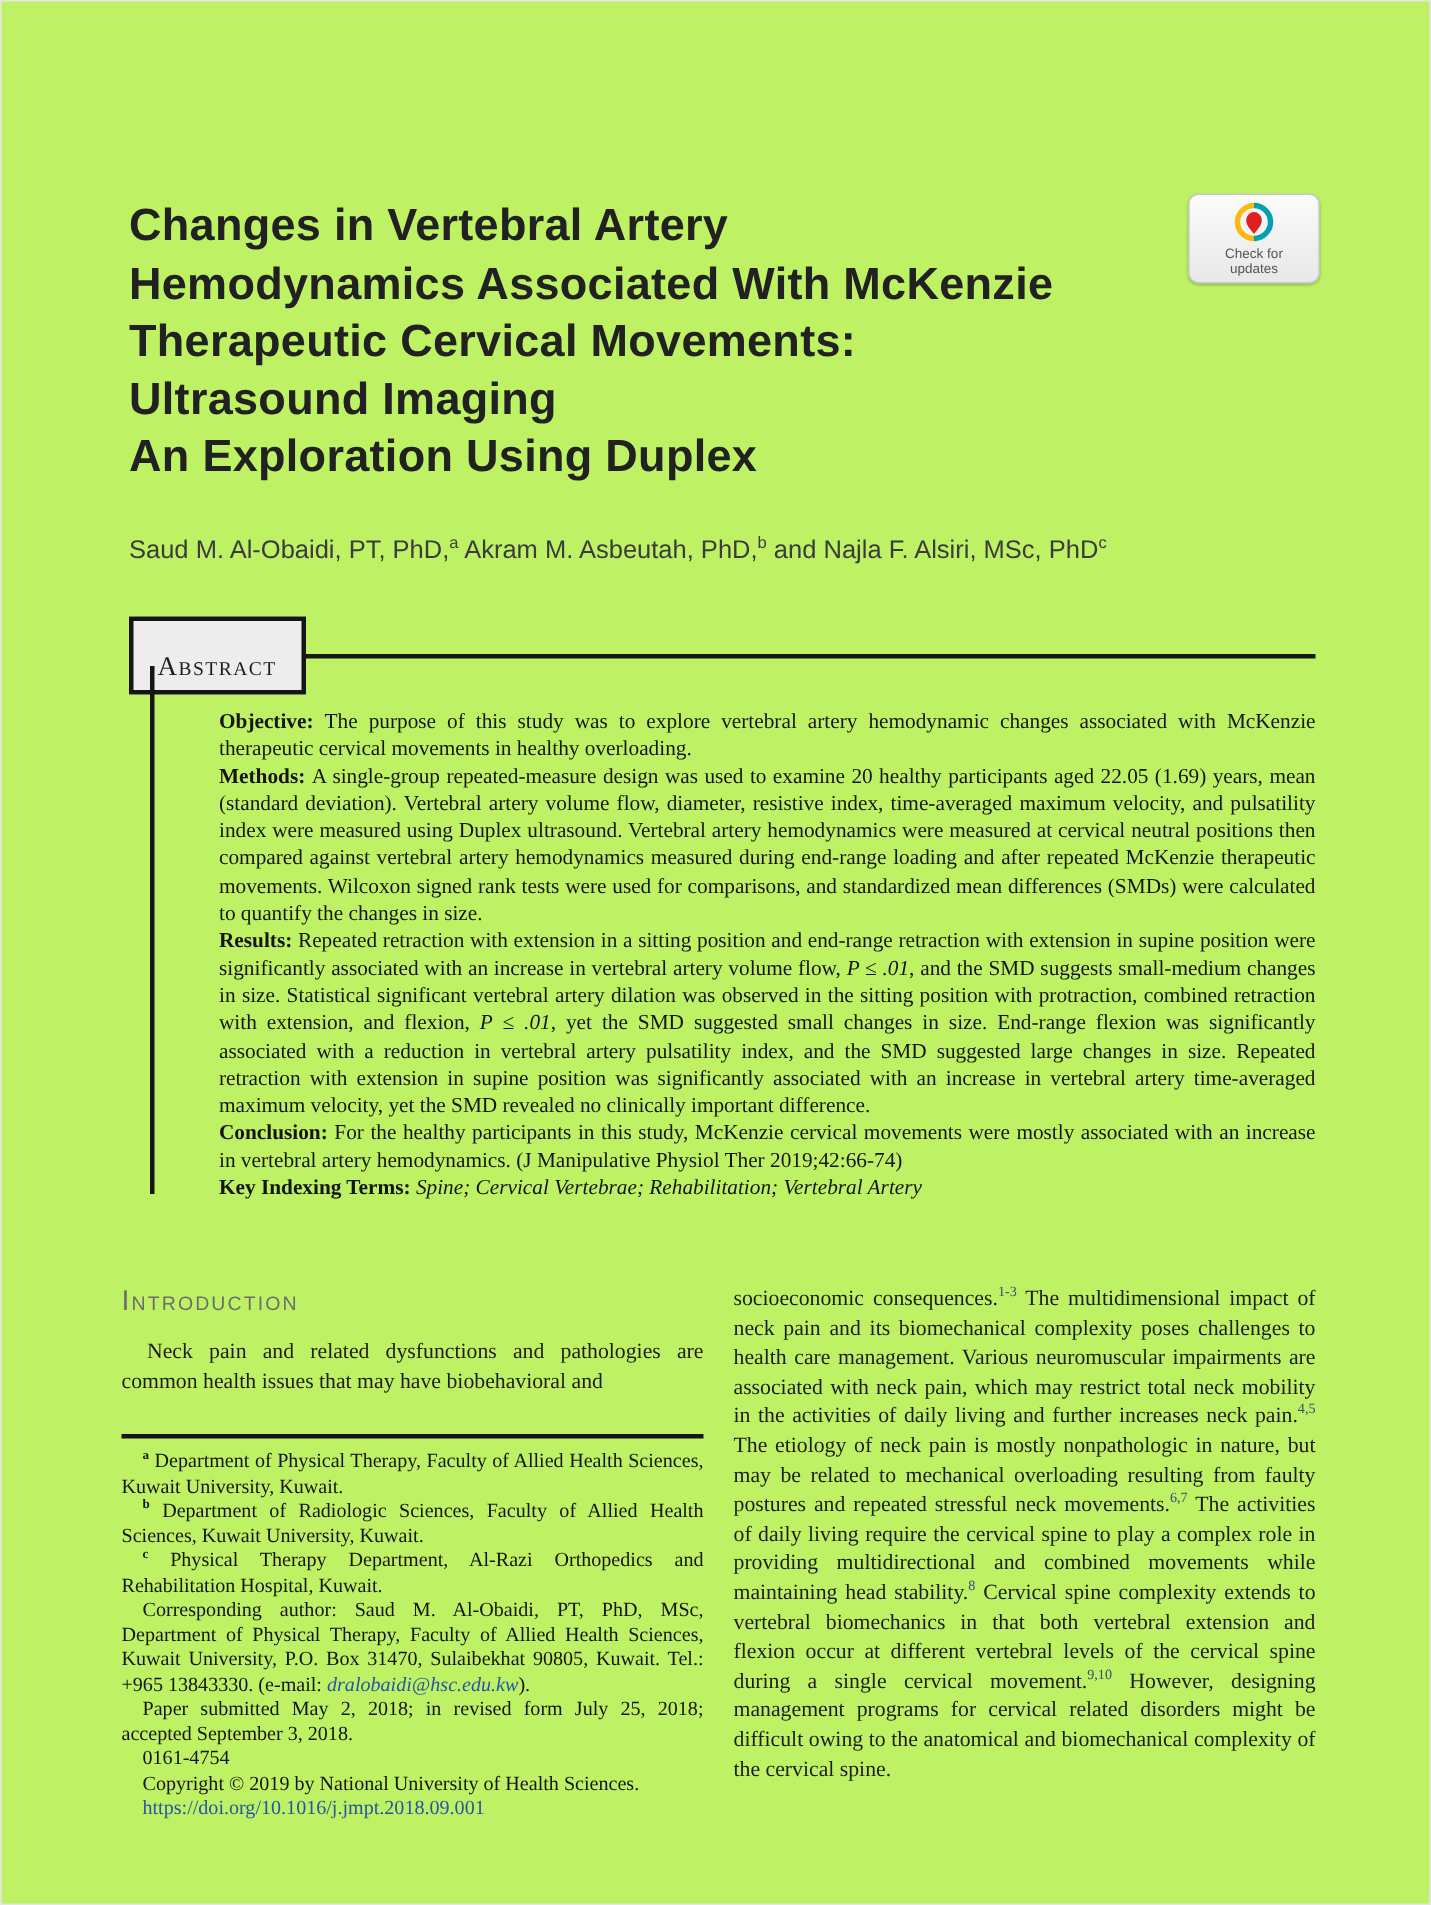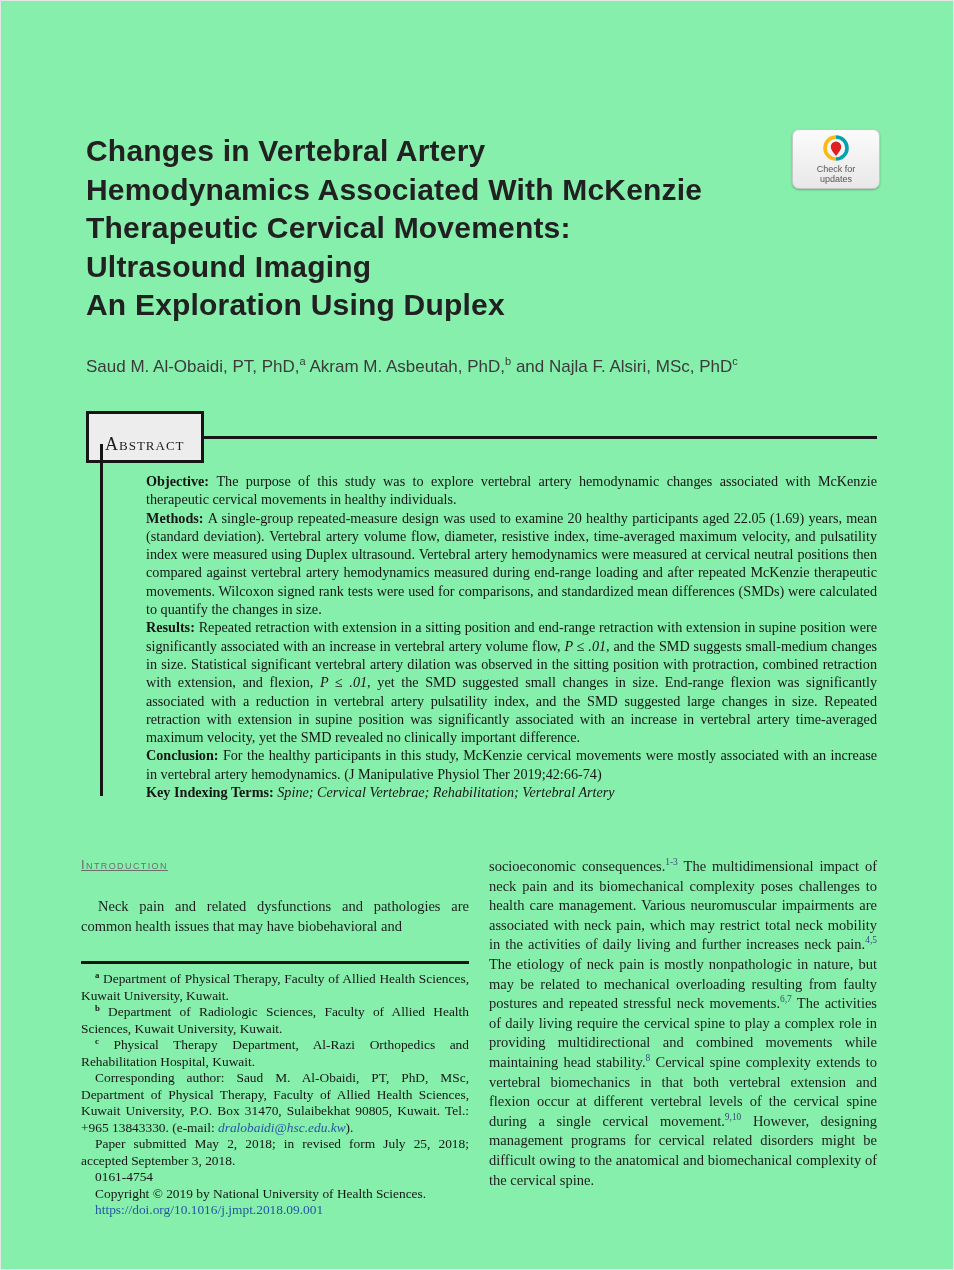--- a/index.html
+++ b/index.html
@@ -1,16 +1,16 @@
 <!DOCTYPE html>
 <html><head>
 <meta charset="utf-8">
 <style>
   html,body{margin:0;padding:0;background:#ffffff;}
-  .page{position:relative;width:954px;height:1270px;background:#86efac;border:1px solid #e6e6e6;box-sizing:border-box;font-family:"Liberation Serif",serif;color:#1a1a1a;overflow:hidden;}
+  .page{position:relative;width:954px;height:1270px;background:#bef264;border:1px solid #e6e6e6;box-sizing:border-box;font-family:"Liberation Serif",serif;color:#1a1a1a;overflow:hidden;}
 
   
   .title-block{position:absolute;left:85px;top:131px;width:695px;}
   .title-line{font-family:"Liberation Sans",sans-serif;font-weight:700;font-size:30px;line-height:38.5px;color:#212121;letter-spacing:0.2px;}
 
   
   .badge{position:absolute;left:791px;top:128px;width:86px;height:58px;background:linear-gradient(#fbfbfb,#e8e8e8);border:1px solid #c7c7c7;border-radius:7px;box-shadow:0 1px 2px rgba(0,0,0,.28);display:flex;flex-direction:column;align-items:center;justify-content:center;cursor:pointer;}
   .badge-text{font-family:"Liberation Sans",sans-serif;font-size:9px;line-height:10px;color:#555;text-align:center;}
 
   
@@ -21,21 +21,21 @@
   .abstract-head{position:absolute;left:85px;top:410px;width:791px;display:flex;align-items:center;}
   .abstract-box{border:3px solid #161616;background:#ededed;padding:20px 16px 5px;font-size:18px;font-variant:small-caps;letter-spacing:1px;color:#1c1c1c;}
   .abstract-hline{flex:1;height:3px;background:#161616;}
   .abstract-vline{position:absolute;left:99px;top:443px;width:3px;height:352px;background:#161616;}
   .abstract-text{position:absolute;left:145px;top:471px;width:731px;font-size:14.2px;line-height:18.3px;text-align:justify;color:#151515;}
   .abstract-text p{margin:0;}
 
   
   .columns{position:absolute;left:80px;top:856px;width:796px;display:flex;gap:20px;}
   .col{width:388px;}
-  .intro-heading{margin:0 0 25px 0;font-family:"Liberation Sans",sans-serif;font-weight:400;font-size:13px;font-variant:small-caps;letter-spacing:1.4px;color:#6e6e6e;text-decoration:underline;}
+  .intro-heading{margin:0 0 13px 0;font-family:"Liberation Sans",sans-serif;font-weight:400;font-size:19px;font-variant:small-caps;letter-spacing:1.4px;color:#6e6e6e;}
   .body-par{margin:0;font-size:14.5px;line-height:19.6px;text-align:justify;color:#1d1d1d;}
   .indent{text-indent:17px;}
   .footnote-rule{margin-top:25px;height:3px;background:#161616;}
   .footnotes{margin-top:7px;font-size:13.4px;line-height:16.5px;text-align:justify;color:#151515;}
   .footnotes p{margin:0;text-indent:14px;}
 
   sup{line-height:0;font-size:0.65em;}
   .b{font-weight:700;}
   .i{font-style:italic;}
   .link{color:#2456a4;}
@@ -66,21 +66,21 @@
 
   <div class="authors"><span>Saud M. Al-Obaidi, PT, PhD,</span><sup>a</sup><span> Akram M. Asbeutah, PhD,</span><sup>b</sup><span> and Najla F. Alsiri, MSc, PhD</span><sup>c</sup></div>
 
   <div class="abstract-head">
     <div class="abstract-box">Abstract</div>
     <div class="abstract-hline"></div>
   </div>
   <div class="abstract-vline"></div>
 
   <div class="abstract-text">
-    <p><span class="b">Objective: </span><span>The purpose of this study was to explore vertebral artery hemodynamic changes associated with McKenzie therapeutic cervical movements in healthy individuals.</span></p>
+    <p><span class="b">Objective: </span><span>The purpose of this study was to explore vertebral artery hemodynamic changes associated with McKenzie therapeutic cervical movements in healthy overloading.</span></p>
     <p><span class="b">Methods: </span><span>A single-group repeated-measure design was used to examine 20 healthy participants aged 22.05 (1.69) years, mean (standard deviation). Vertebral artery volume flow, diameter, resistive index, time-averaged maximum velocity, and pulsatility index were measured using Duplex ultrasound. Vertebral artery hemodynamics were measured at cervical neutral positions then compared against vertebral artery hemodynamics measured during end-range loading and after repeated McKenzie therapeutic movements. Wilcoxon signed rank tests were used for comparisons, and standardized mean differences (SMDs) were calculated to quantify the changes in size.</span></p>
     <p><span class="b">Results: </span><span>Repeated retraction with extension in a sitting position and end-range retraction with extension in supine position were significantly associated with an increase in vertebral artery volume flow, </span><span class="i">P ≤ .01</span><span>, and the SMD suggests small-medium changes in size. Statistical significant vertebral artery dilation was observed in the sitting position with protraction, combined retraction with extension, and flexion, </span><span class="i">P ≤ .01</span><span>, yet the SMD suggested small changes in size. End-range flexion was significantly associated with a reduction in vertebral artery pulsatility index, and the SMD suggested large changes in size. Repeated retraction with extension in supine position was significantly associated with an increase in vertebral artery time-averaged maximum velocity, yet the SMD revealed no clinically important difference.</span></p>
     <p><span class="b">Conclusion: </span><span>For the healthy participants in this study, McKenzie cervical movements were mostly associated with an increase in vertebral artery hemodynamics. (J Manipulative Physiol Ther 2019;42:66-74)</span></p>
     <p><span class="b">Key Indexing Terms: </span><span class="i">Spine; Cervical Vertebrae; Rehabilitation; Vertebral Artery</span></p>
   </div>
 
   <div class="columns">
     <div class="col">
       <h2 class="intro-heading">Introduction</h2>
       <p class="body-par indent"><span>Neck pain and related dysfunctions and pathologies are common health issues that may have biobehavioral and</span></p>

